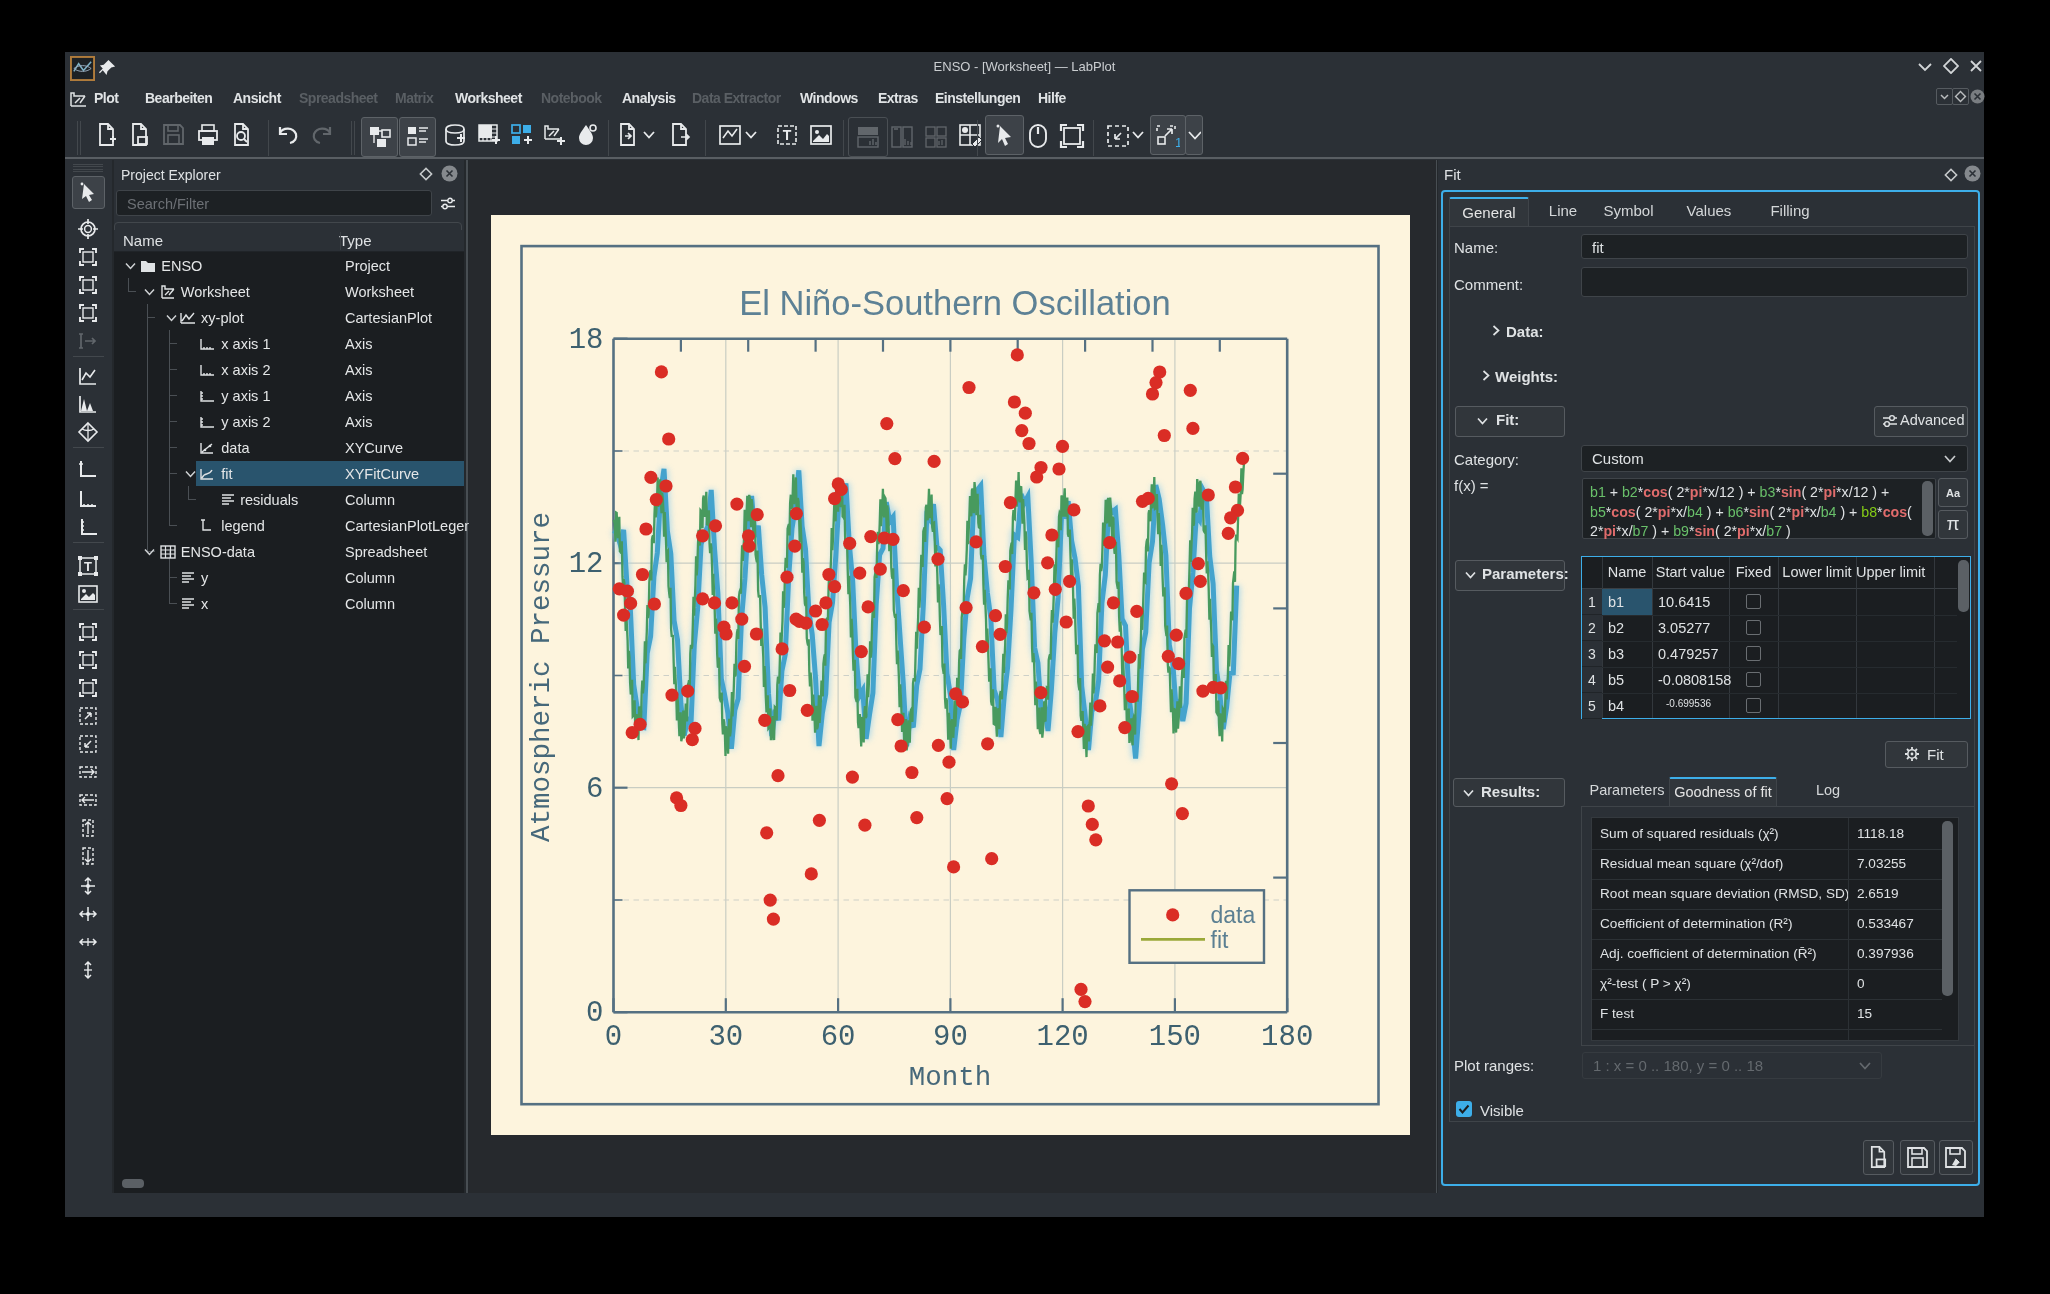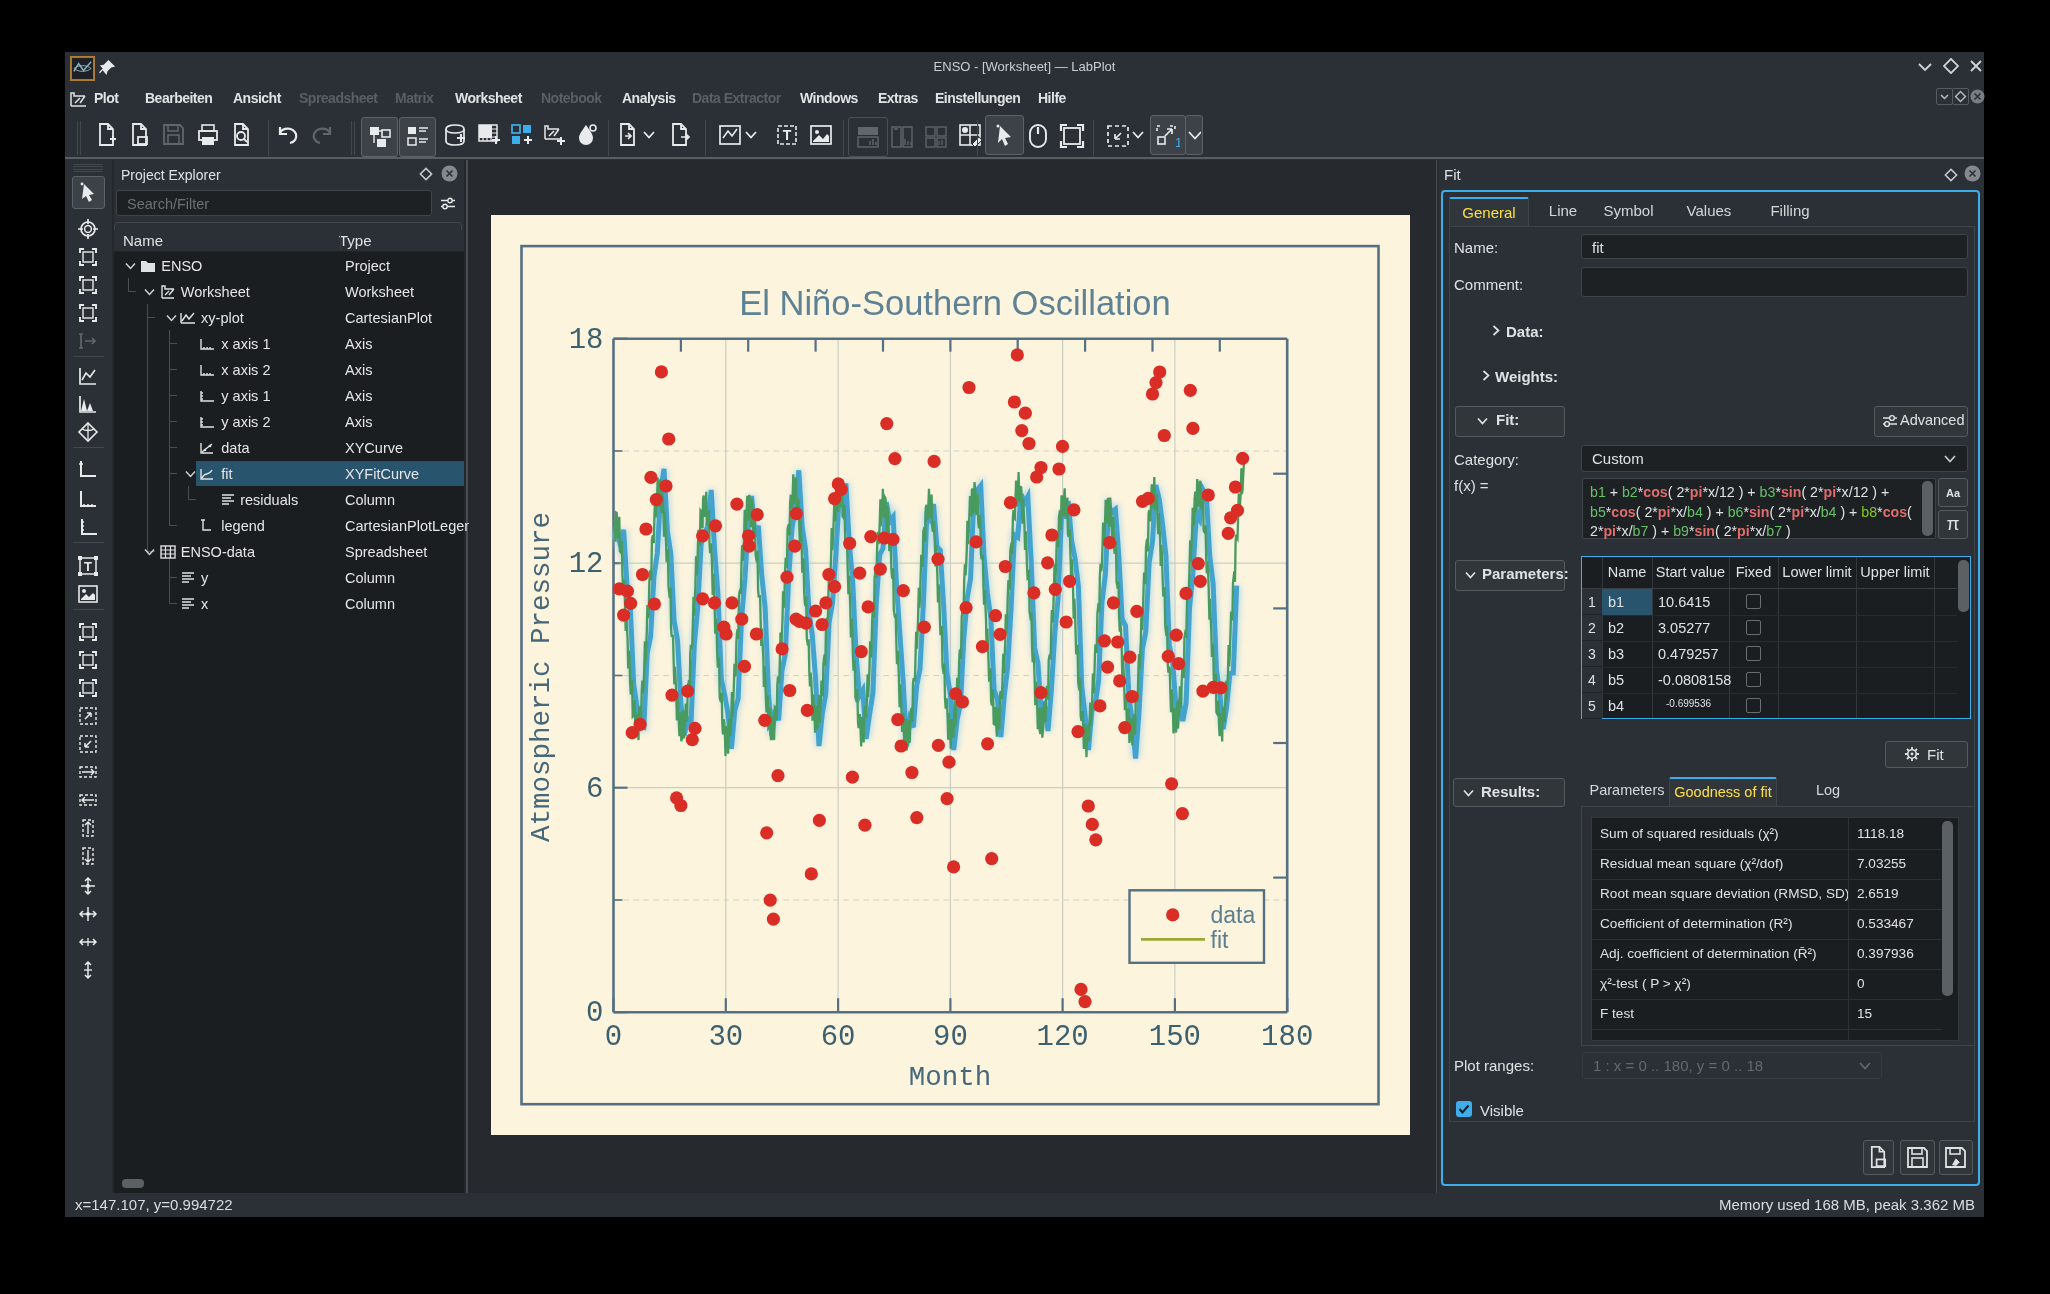--- a/index.html
+++ b/index.html
@@ -45,21 +45,21 @@
 #pe .treebg { position:absolute; left:0; top:92px; width:350px; height:941px; background:#1b1e21; }
 .trow { position:absolute; left:0; width:350px; height:26px; }
 .trow .nm { position:absolute; top:5px; font-size:14.5px; color:#e4e6e7; }
 .trow .tp { position:absolute; left:231px; top:5px; font-size:14.5px; color:#e4e6e7; }
 .gline { position:absolute; background:#4a4f54; }
 
 .flbl { position:absolute; font-size:15px; color:#dfe2e4; }
 .tab { position:absolute; top:0; height:30px; text-align:center; font-size:15px; color:#d4d7d9;
   padding-top:5px; }
 .tabsel { background:#31363b; border:1px solid #3f4449; border-bottom:none; border-top:2px solid #3daee9;
-  color:#fde047; border-radius:2px 2px 0 0; }
+  color:#e5e5e5; border-radius:2px 2px 0 0; }
 .cell { position:absolute; font-size:15px; color:#dfe2e4; }
 svg { display:block; }
 </style>
 </head>
 <body>
 <div id="win">
   <div id="titlebar">
     <svg class="abs" style="left:5px;top:4px" width="25" height="25" viewBox="0 0 26 26">
       <rect x="1" y="1" width="24" height="24" fill="#1d2124" stroke="#b07c3c" stroke-width="2"></rect>
       <path d="M4 16 L9 8 L14 15 L22 6" stroke="#7fb2c6" stroke-width="1.6" fill="none"></path>
@@ -873,21 +873,21 @@
 <svg class="abs" style="left:26px;top:410px" width="13" height="11" viewBox="0 0 13 11">
           <path d="M2 2.5 L6.5 7.5 L11 2.5" stroke="#dfe2e4" stroke-width="1.7" fill="none"></path>
         </svg>
 <div class="flbl seclbl" style="left:44px;top:405px">Parameters:</div>
 <div class="abs" style="left:143px;top:396px;width:390px;height:163px;background:#1b1e21;border:1.5px solid #3daee9"></div>
 <div class="cell" style="left:143px;top:404px;width:21px;text-align:center;font-size:14.5px"></div>
         <div class="cell" style="left:164px;top:404px;width:50px;text-align:center;font-size:14.5px">Name</div>
         <div class="cell" style="left:214px;top:404px;width:77px;text-align:center;font-size:14.5px">Start value</div>
         <div class="cell" style="left:291px;top:404px;width:49px;text-align:center;font-size:14.5px">Fixed</div>
         <div class="cell" style="left:340px;top:404px;width:78px;text-align:center;font-size:14.5px">Lower limit</div>
-        <div class="cell" style="left:418px;top:404px;width:78px;text-align:center;font-size:14.5px">Upper limit</div>
+        <div class="cell" style="left:418px;top:404px;width:78px;text-align:left;font-size:14.5px">Upper limit</div>
         <div class="abs" style="left:144px;top:428px;width:375px;height:1px;background:#3a3f44"></div>
         <div class="abs" style="left:164px;top:397px;width:1px;height:161px;background:#33383d"></div>
         <div class="abs" style="left:214px;top:397px;width:1px;height:161px;background:#33383d"></div>
         <div class="abs" style="left:291px;top:397px;width:1px;height:161px;background:#33383d"></div>
         <div class="abs" style="left:340px;top:397px;width:1px;height:161px;background:#33383d"></div>
         <div class="abs" style="left:418px;top:397px;width:1px;height:161px;background:#33383d"></div>
         <div class="abs" style="left:496px;top:397px;width:1px;height:161px;background:#33383d"></div>
         <div class="abs" style="left:144px;top:429px;width:20px;height:26px;background:#2b3036;border-bottom:1px solid #202428"></div>
         <div class="cell" style="left:144px;top:434px;width:20px;text-align:center;font-size:14px">1</div>
         <div class="abs" style="left:164px;top:429px;width:50px;height:26px;background:#29546d"></div>
@@ -991,17 +991,13 @@
         </svg>
 <div class="btn" style="left:501px;top:980px;width:34px;height:35px"></div>
 <svg class="abs" style="left:506px;top:986px" width="23" height="23" viewBox="0 0 23 23">
           <path d="M2 2 L18 2 L21 5 L21 21 L2 21 Z" fill="none" stroke="#dfe2e4" stroke-width="1.8"></path>
           <rect x="6" y="2" width="10" height="6" fill="none" stroke="#dfe2e4" stroke-width="1.6"></rect>
           <path d="M8 19 L12 12 L16 16 L12 20 Z" fill="#dfe2e4"></path>
           <path d="M12 12 L16 16" stroke="#2b3036"></path>
         </svg>
 </div>
   </div>
-  <div id="statusbar">
-    <div class="l">x=147.107, y=0.994722</div>
-    <div class="r">Memory used 168 MB, peak 3.362 MB</div>
-  </div>
 </div>
 
 </body></html>

